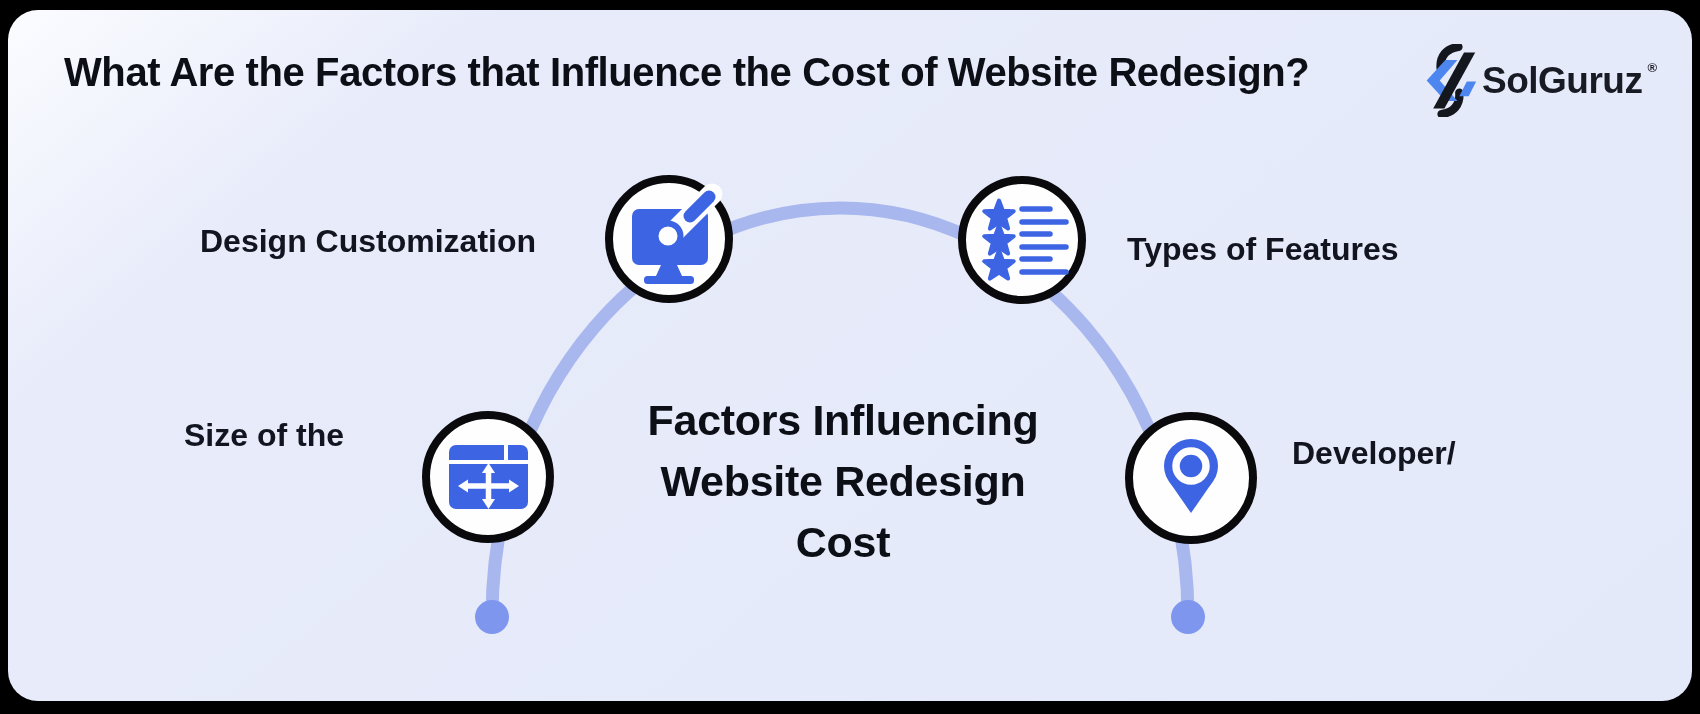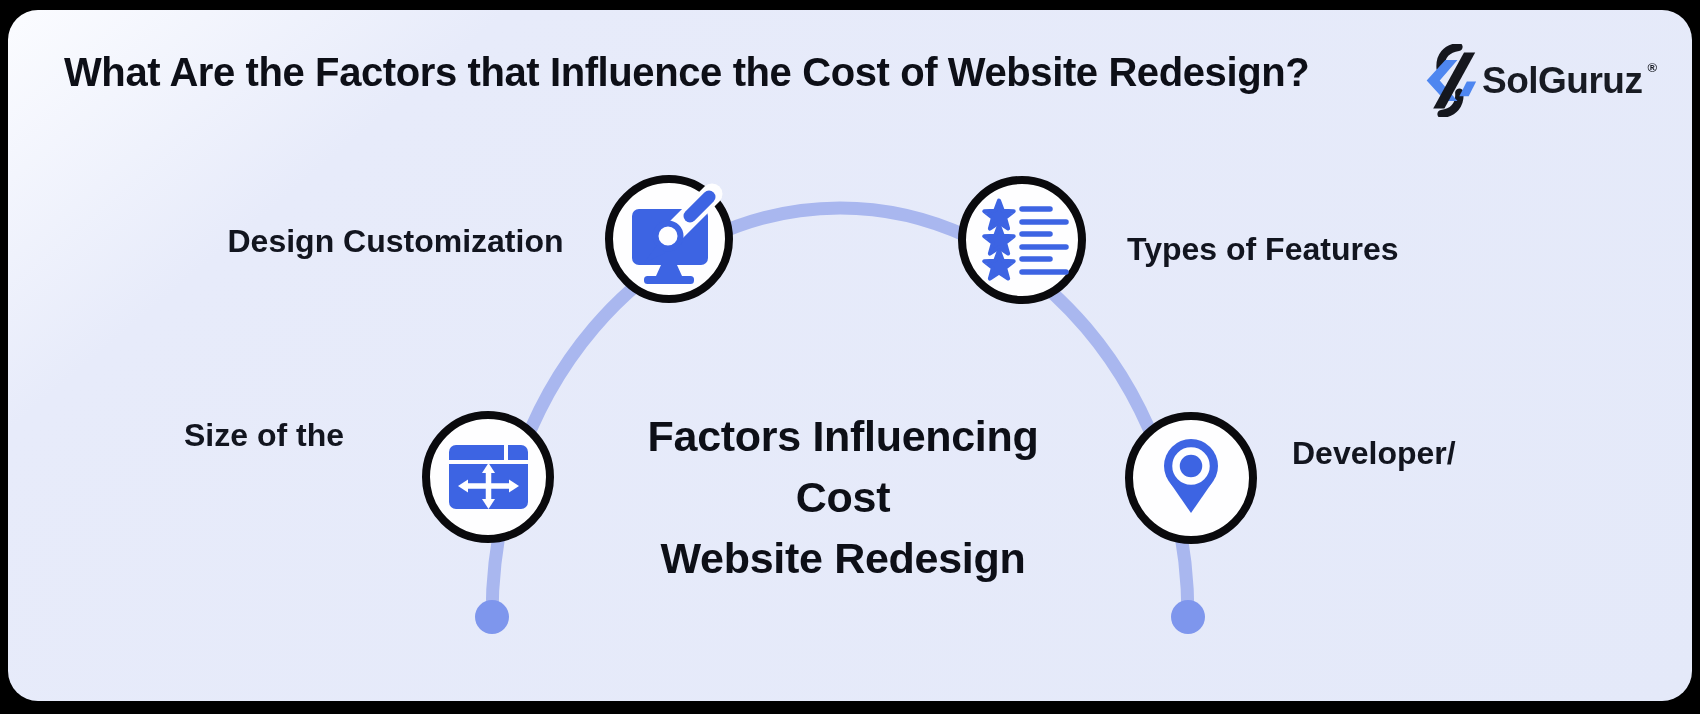--- a/index.html
+++ b/index.html
@@ -35,29 +35,29 @@
     font-size: 37px; font-weight: 700; letter-spacing: -0.5px;
     color: #181b23;
   }
   .logo-reg { font-size: 13px; font-weight: 700; color: #181b23;
     position: relative; top: -13px; left: 1px; }
   .node-label {
     position: absolute;
     font-size: 32px; font-weight: 600; color: #12151f;
     line-height: 40px; white-space: nowrap;
   }
-  .label-design { left: 208px; top: 221px; width: 375px; text-align: center; }
+  .label-design { left: 200px; top: 221px; width: 375px; text-align: left; }
   .label-features { left: 1127px; top: 221px; margin-top: 8px; }
   .label-size { left: 139px; top: 415px; width: 250px; text-align: center; }
   .label-dev { left: 1292px; top: 433px; text-align: center; }
   .center-title {
     position: absolute; left: 543px; top: 390px; width: 600px;
     text-align: center;
     font-size: 43px; font-weight: 800; color: #0d0f17;
-    line-height: 61px; letter-spacing: -0.3px; margin-top: 16px;
+    line-height: 61px; letter-spacing: -0.3px;
   }
 </style>
 </head>
 <body>
 
 <div class="card"></div>
 
 <svg class="diagram-svg" viewBox="0 0 1700 714">
   <defs>
     <path id="star" d="M 0,-15.5 L 3.82,-5.26 L 14.74,-4.79 L 6.18,2.01 L 9.11,12.54 L 0,6.5 L -9.11,12.54 L -6.18,2.01 L -14.74,-4.79 L -3.82,-5.26 Z"></path>
@@ -140,15 +140,15 @@
 <div class="node-label label-size">
   <div>Size of the</div>
 </div>
 
 <div class="node-label label-dev">
   <div>Developer/</div>
 </div>
 
 <div class="center-title">
   <div>Factors Influencing</div>
+  <div>Website Redesign</div>
   <div>Cost</div>
-  <div>Website Redesign</div>
 </div>
 
 </body></html>

